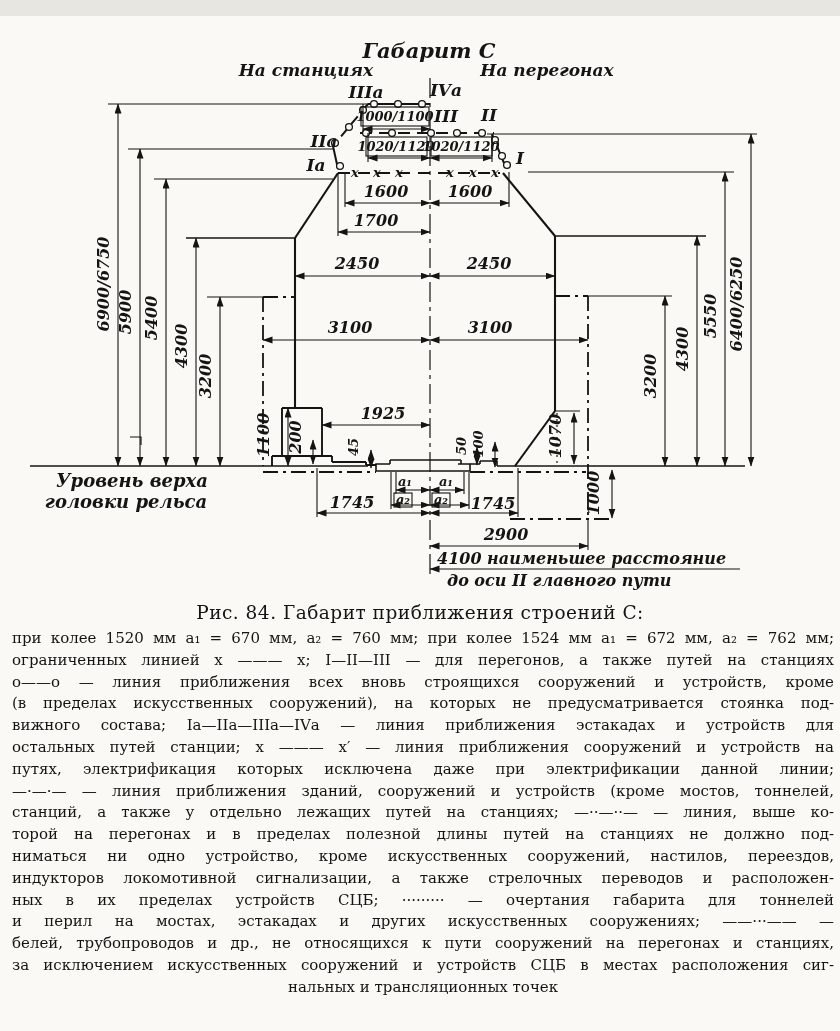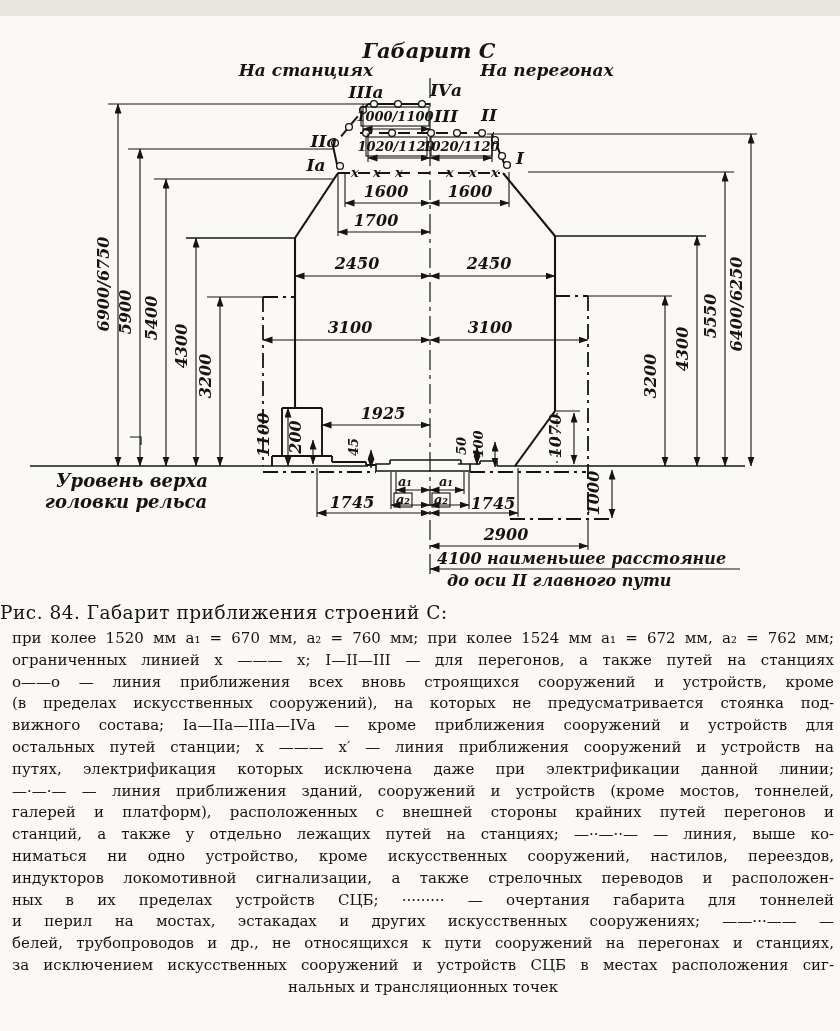--- a/index.html
+++ b/index.html
@@ -7,21 +7,21 @@
         font-family:"DejaVu Serif",serif;color:#151412;overflow:hidden;}
   svg{position:absolute;top:0;left:0;}
   svg text{fill:#151412;}
   .ttl{font:italic 700 21px "DejaVu Serif",serif;}
   .hdr{font:italic 700 17px "DejaVu Serif",serif;}
   .pt {font:italic 700 17px "DejaVu Serif",serif;}
   .dim{font:italic 700 16px "DejaVu Serif",serif;}
   .dims{font:italic 700 13px "DejaVu Serif",serif;}
   .xg {font:italic 700 13px "DejaVu Serif",serif;}
   .rl {font:italic 700 18px "DejaVu Serif",serif;}
-  .caption{position:absolute;top:586px;left:0;width:100%;
+  .caption{position:absolute;top:586px;left:0;width:100%;text-align:center;
            font:400 18.5px "DejaVu Serif",serif;letter-spacing:.5px;}
   .legend{position:absolute;top:612px;left:12px;right:6px;}
   .legend-line{font:400 15px "DejaVu Serif",serif;line-height:21.8px;white-space:nowrap;
                text-align:justify;text-align-last:justify;overflow:hidden;}
   .legend-line.center{text-align:right;text-align-last:center;}
 </style>
 </head>
 <body>
 
 <div class="page">
@@ -246,26 +246,26 @@
   </g>
 </svg>
 
 <div class="caption">Рис. 84. Габарит приближения строений С:</div>
 
 <div class="legend">
   <div class="legend-line">при колее 1520 мм  a₁ = 670 мм,  a₂ = 760 мм;  при колее 1524 мм  a₁ = 672 мм, a₂ = 762 мм;</div>
   <div class="legend-line">ограниченных линией х ——— х;  I—II—III — для перегонов, а также путей на станциях</div>
   <div class="legend-line">о——о — линия приближения всех вновь строящихся сооружений и устройств, кроме</div>
   <div class="legend-line">(в пределах искусственных сооружений), на которых не предусматривается стоянка под-</div>
-  <div class="legend-line">вижного состава;  Iа—IIа—IIIа—IVа — кроме приближения сооружений и устройств для</div>
+  <div class="legend-line">вижного состава;  Iа—IIа—IIIа—IVа — линия приближения эстакадах и устройств для</div>
   <div class="legend-line">остальных путей станции;  х ——— х′ — линия приближения сооружений и устройств на</div>
   <div class="legend-line">путях, электрификация которых исключена даже при электрификации данной линии;</div>
   <div class="legend-line">—·—·— — линия приближения зданий, сооружений и устройств (кроме мостов, тоннелей,</div>
-  <div class="legend-line">галерей и платформ), расположенных с внешней стороны крайних путей перегонов и</div>
   <div class="legend-line">станций, а также у отдельно лежащих путей на станциях; —··—··— — линия, выше ко-</div>
+  <div class="legend-line">торой на перегонах и в пределах полезной длины путей на станциях не должно под-</div>
   <div class="legend-line">ниматься ни одно устройство, кроме искусственных сооружений, настилов, переездов,</div>
   <div class="legend-line">индукторов локомотивной сигнализации, а также стрелочных переводов и расположен-</div>
   <div class="legend-line">ных в их пределах устройств СЦБ;  ········· — очертания габарита для тоннелей</div>
   <div class="legend-line">и перил на мостах, эстакадах и других искусственных сооружениях;  ——···—— —</div>
   <div class="legend-line">белей, трубопроводов и др., не относящихся к пути сооружений на перегонах и станциях,</div>
   <div class="legend-line">за исключением искусственных сооружений и устройств СЦБ в местах расположения сиг-</div>
   <div class="legend-line center">нальных и трансляционных точек</div>
 </div>
 
 </div>

